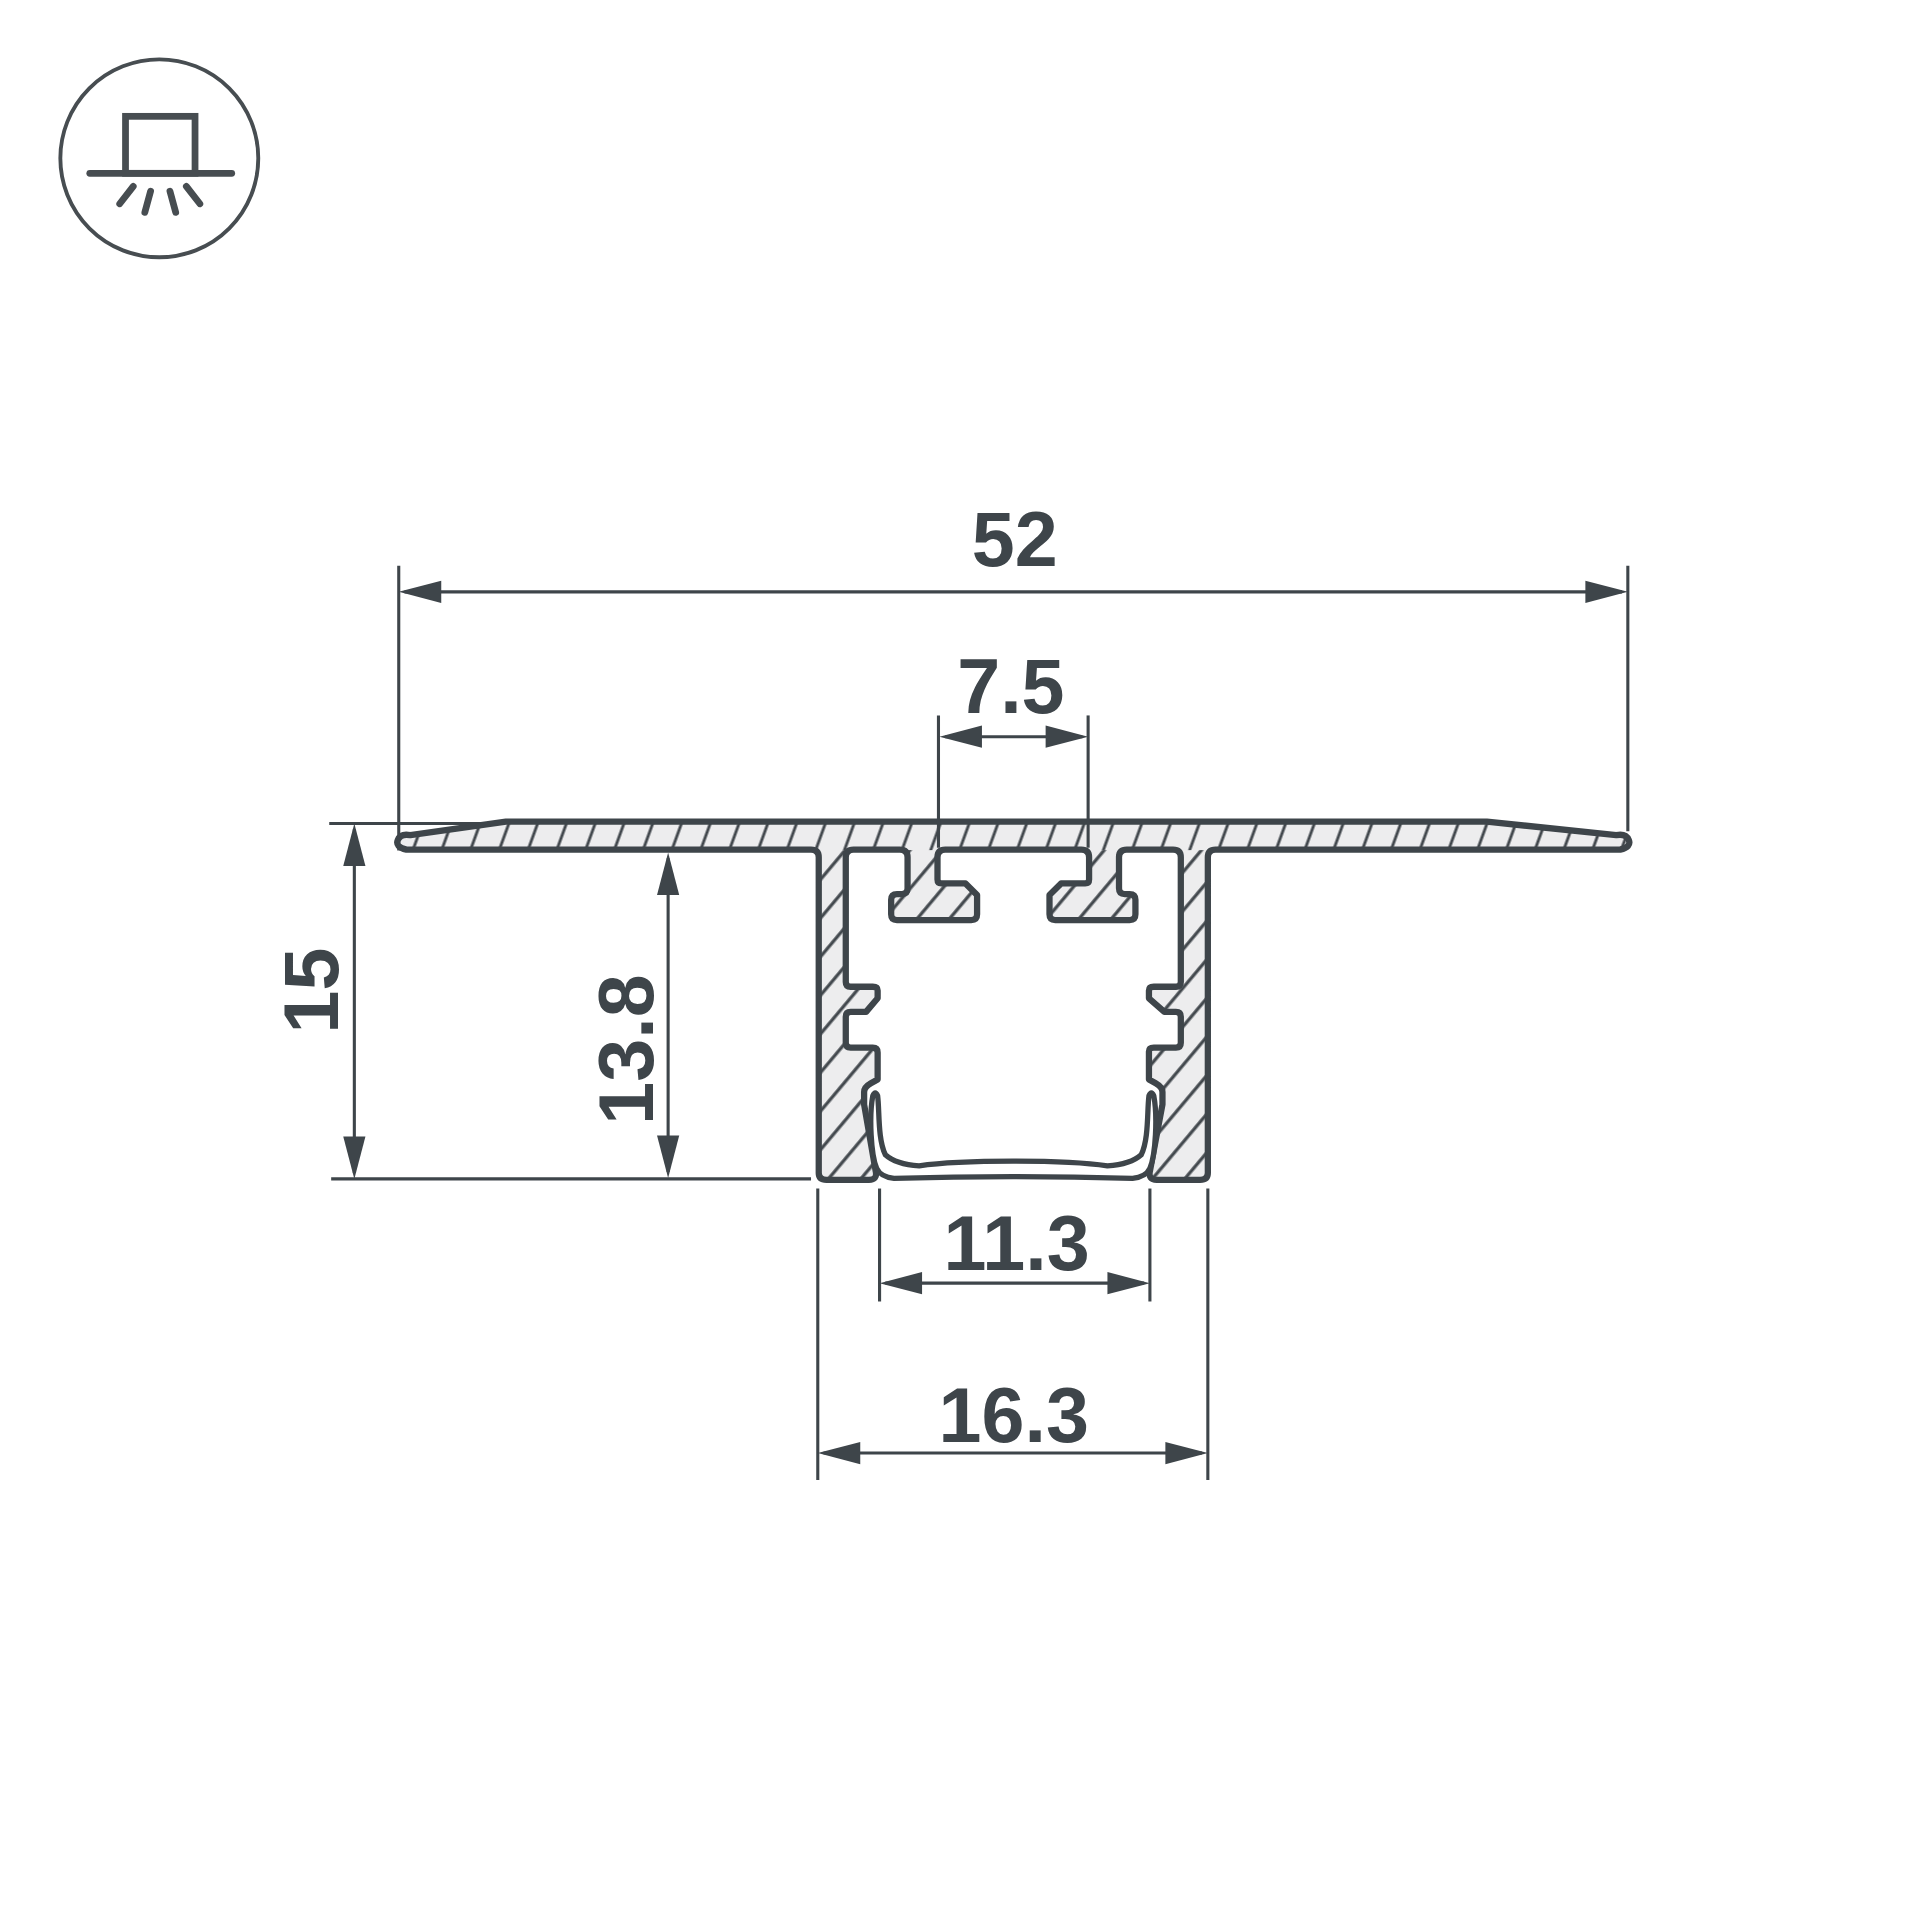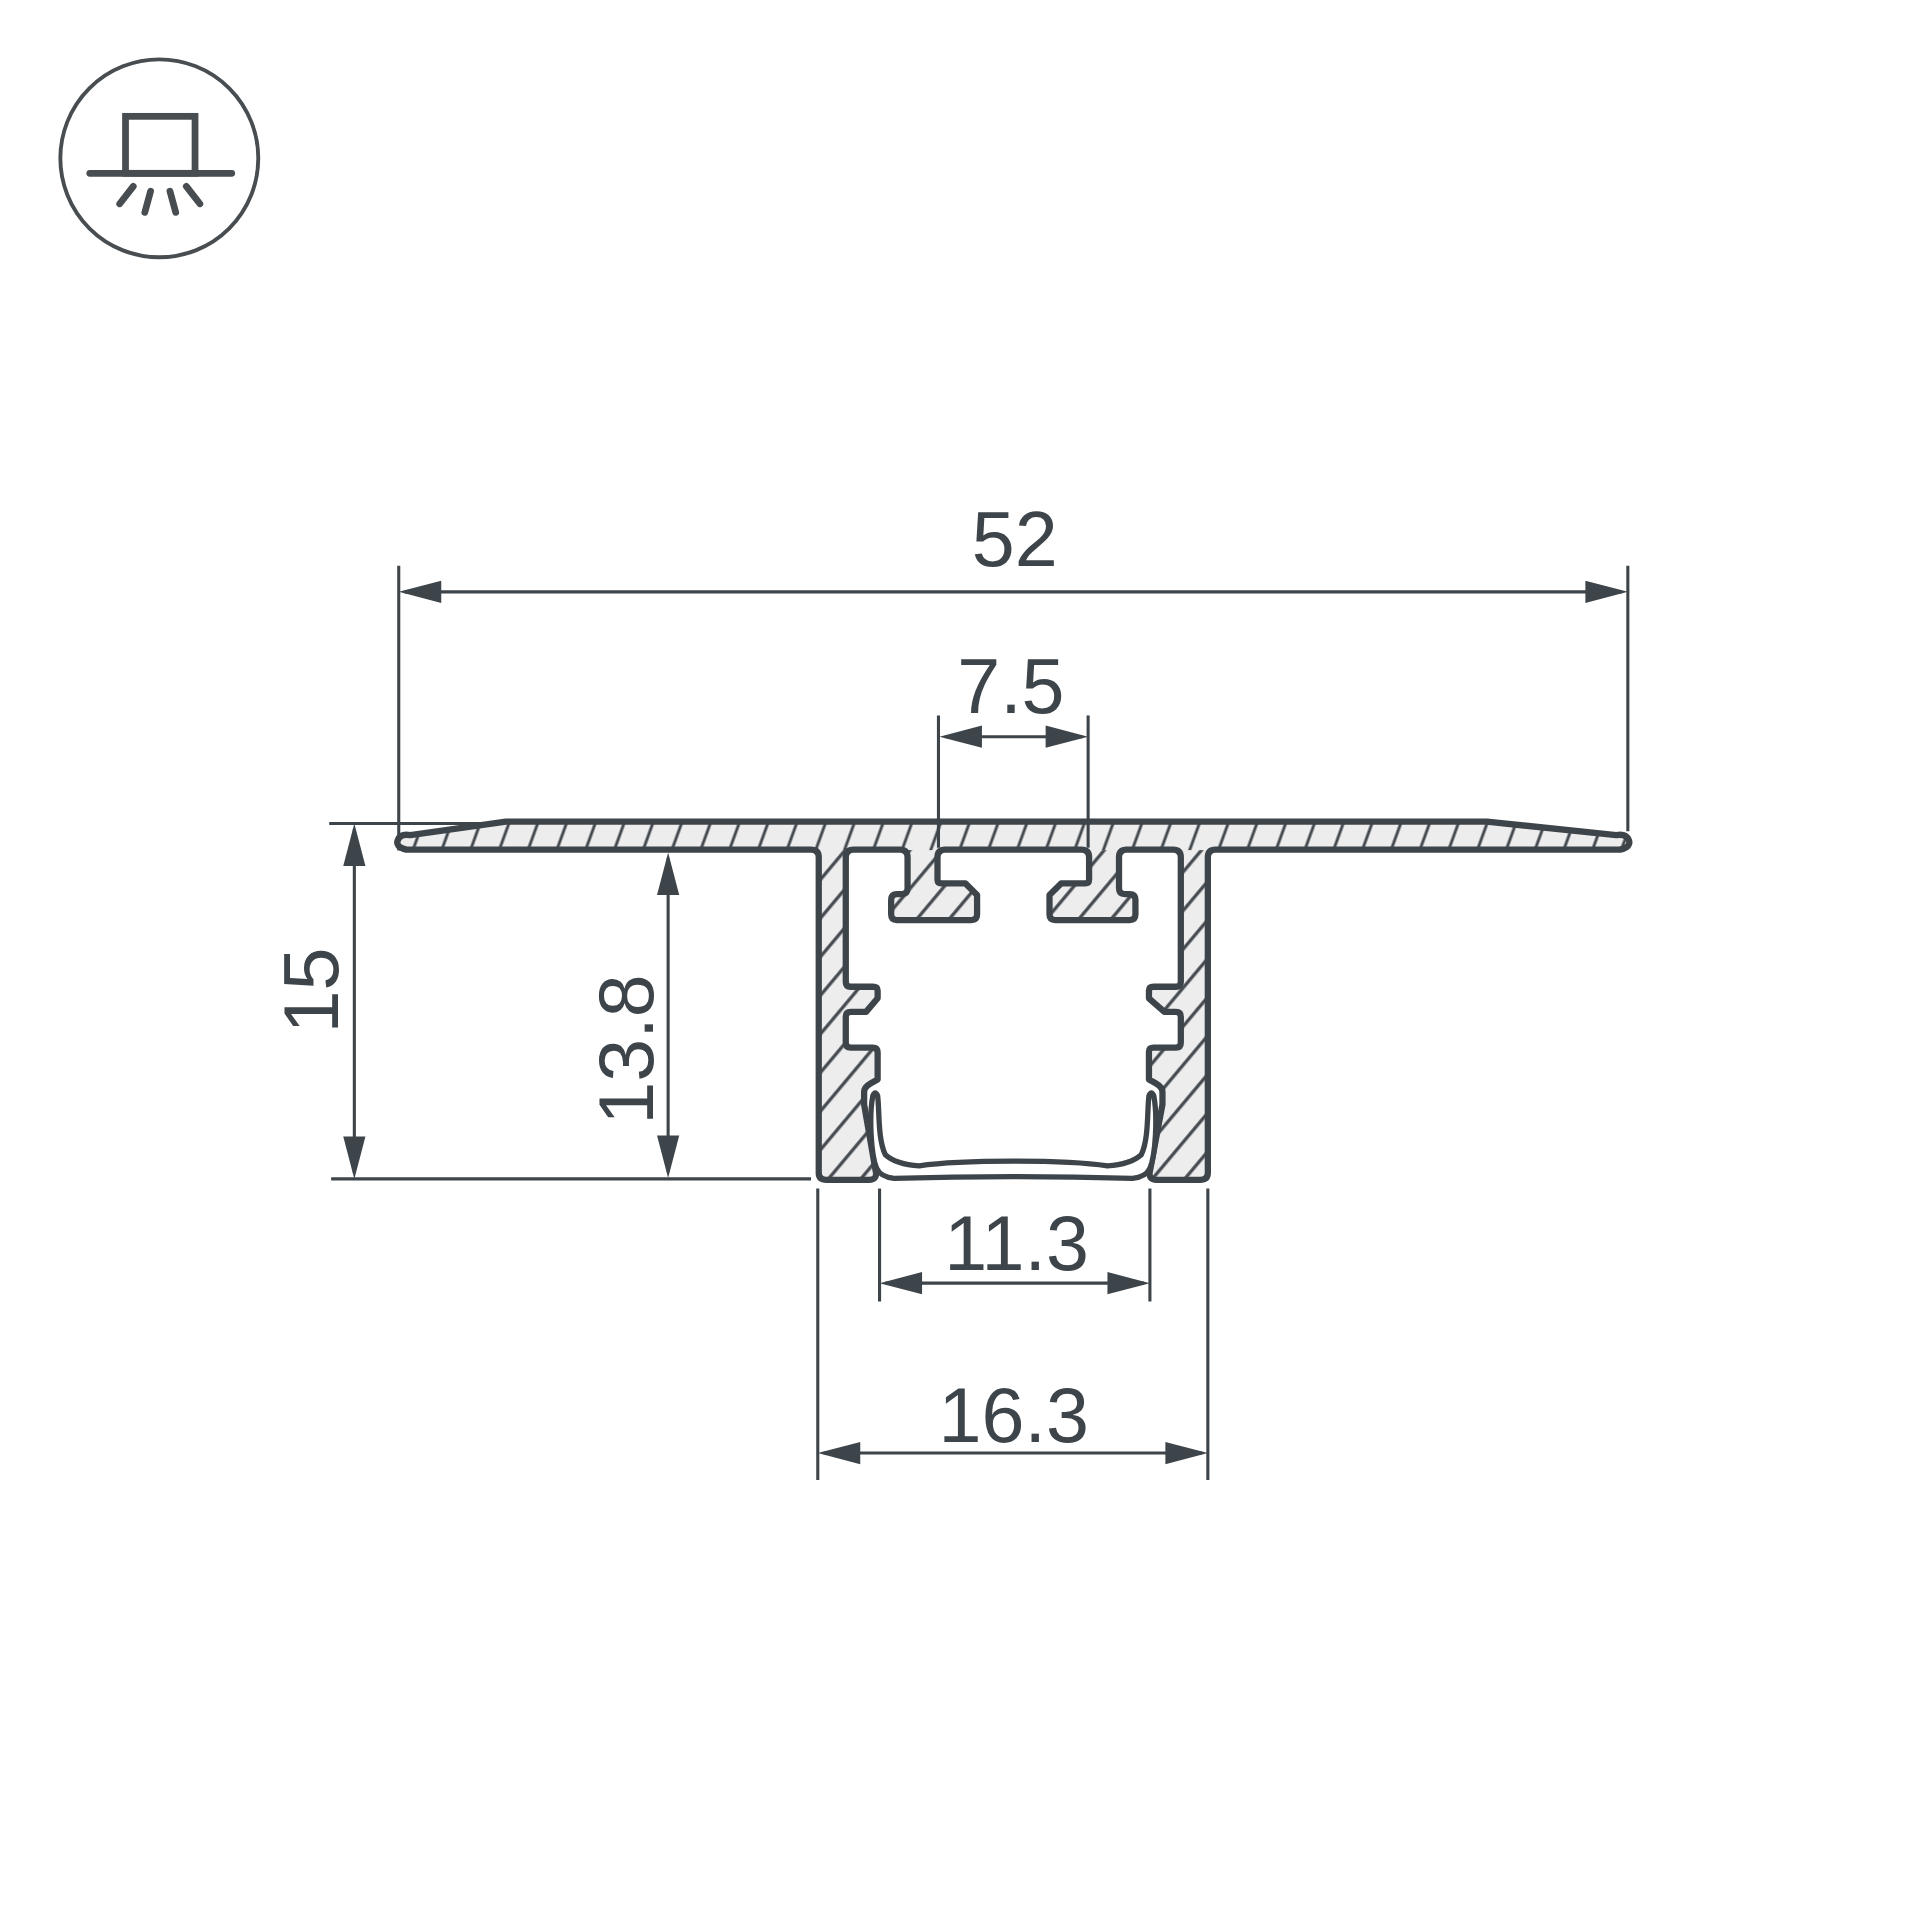--- a/index.html
+++ b/index.html
@@ -1,17 +1,17 @@
 <!DOCTYPE html>
 <html><head>
 <meta charset="utf-8">
 <style>
   html,body{margin:0;padding:0;background:#ffffff;}
   #page{position:relative;width:1931px;height:1931px;background:#ffffff;
-        font-family:"Liberation Sans", sans-serif;}
+        font-family:"Liberation Sans", sans-serif;font-weight:bold;}
   svg{position:absolute;left:0;top:0;}
   text{font-family:"Liberation Sans", sans-serif;fill:#3e454a;}
 </style>
 </head>
 <body>
 <div id="page">
 <svg width="1931" height="1931" viewBox="0 0 2000 2000">
   <defs>
     <pattern id="hatchF" width="40" height="28" patternUnits="userSpaceOnUse" patternTransform="rotate(-70)">
       <line x1="0" y1="3" x2="40" y2="3" stroke="#42484d" stroke-width="3.2"></line>

